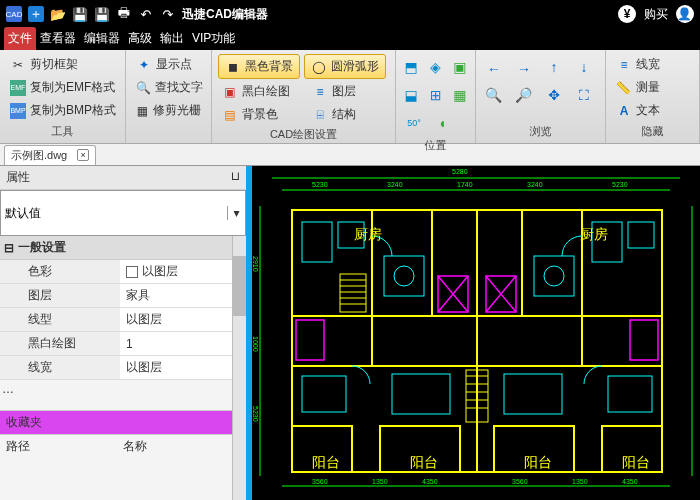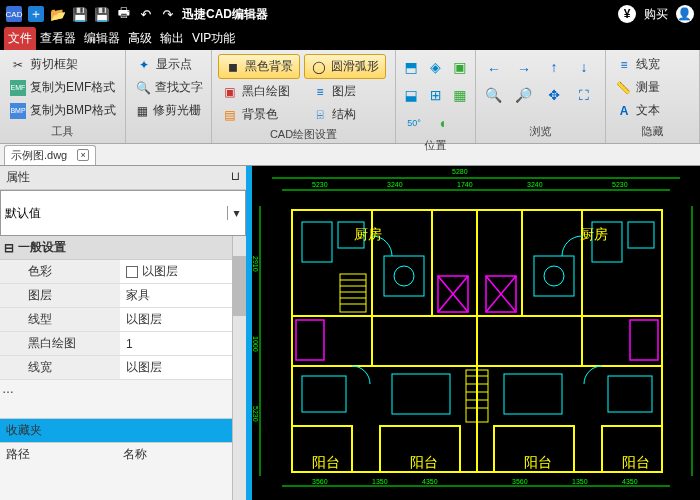--- a/index.html
+++ b/index.html
@@ -30,21 +30,21 @@
 .props{width:252px;background:#f4f4f4;border-right:6px solid #0ea5e9;display:flex;flex-direction:column}
 .props-hdr{background:#e8e8e8;padding:3px 6px;display:flex;justify-content:space-between;border-bottom:1px solid #ccc}
 .combo{display:flex;align-items:center;border:1px solid #999;background:#fff}
 .combo input{border:none;flex:1;padding:15px 4px;font-size:12px;outline:none}
 .combo .arrow{width:18px;text-align:center;cursor:pointer;border-left:1px solid #999}
 .cat-row{background:#ddd;padding:3px 4px;display:flex;align-items:center;gap:4px;border-bottom:1px solid #ccc;font-weight:bold}
 .prop-row{display:flex;border-bottom:1px solid #ddd}
 .prop-k{width:120px;padding:3px 28px;background:#eee}
 .prop-v{flex:1;padding:3px 6px;background:#fff;display:flex;align-items:center;gap:4px}
 .checkbox{width:12px;height:12px;border:1px solid #666;background:#fff;display:inline-block}
-.ellipsis{padding:2px}.fav-hdr{background:#0ea5e9;padding:3px 6px;display:flex;justify-content:space-between;border-top:1px solid #ccc;border-bottom:1px solid #ccc;margin-top:20px}
+.ellipsis{padding:2px}.fav-hdr{background:#d946ef;padding:3px 6px;display:flex;justify-content:space-between;border-top:1px solid #ccc;border-bottom:1px solid #ccc;margin-top:12px}
 .fav-cols{display:flex;padding:3px 6px}
 .fav-col{flex:1}
 .canvas{flex:1;background:#000;position:relative;overflow:hidden}
 .dim{position:absolute;color:#0f0;font-size:7px}
 .room-lbl{position:absolute;color:#ff0;font-size:14px}
 svg{overflow:visible}
 </style>
 </head>
 <body>
 

